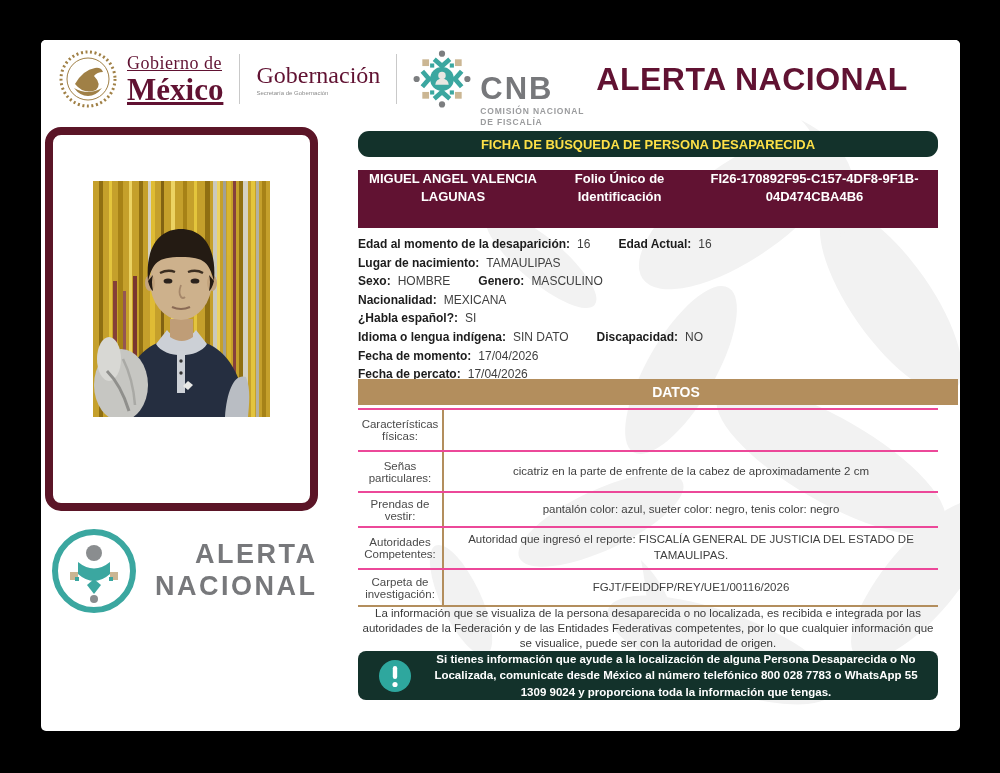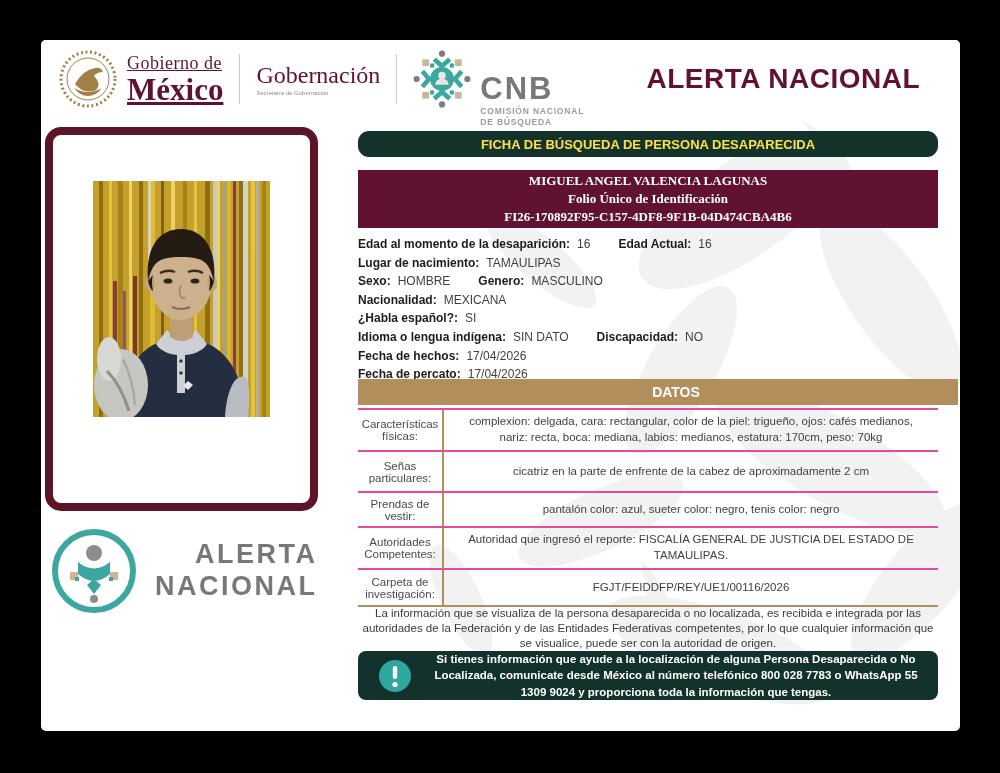--- a/index.html
+++ b/index.html
@@ -26,21 +26,21 @@
   .gobmx-bottom { font-size:31px; font-weight:bold; margin-top:2px; }
   .hdr-divider { width:1px; height:50px; background:#c9c9c9; margin:0 16px; }
   .segob { color:#611232; font-family:"Liberation Serif", serif; line-height:1; }
   .segob-name { font-size:24px; }
   .segob-sub { font-size:6px; color:#8c8c8c; margin-top:3px; font-family:"Liberation Sans", sans-serif; }
   .cnb { display:flex; align-items:center; gap:9px; }
   .cnb-text { line-height:1; }
   .cnb-acronym { font-size:31px; font-weight:bold; color:#77787b; letter-spacing:2px;margin-top:41px; }
   .cnb-org { font-size:8.5px; color:#9b9c9e; letter-spacing:0.8px; margin-top:3px; font-weight:bold; }
   .alert-title {
-    flex:1; text-align:right; color:#611232; font-size:28px; font-weight:800;
+    flex:1; text-align:center; color:#611232; font-size:32px; font-weight:800;
     letter-spacing:0.5px; padding-right:30px;
   }
 
   
   .photo-frame {
     position:absolute; left:4px; top:87px; width:257px; height:368px;
     border:8px solid #5b1527; border-radius:16px; background:#fff; z-index:2;
   }
   .photo { position:absolute; left:40px; top:46px; width:177px; height:236px; }
 
@@ -49,21 +49,21 @@
     color:#77787b; font-size:27px; font-weight:bold; letter-spacing:2.5px; line-height:1.18;text-align:right;
   }
   .ficha-banner {
     position:absolute; left:317px; top:91px; width:580px; height:26px;
     background:#13322b; color:#fde047; font-size:13px; font-weight:bold;
     display:flex; align-items:center; justify-content:center; z-index:2;border-radius:11px;
   }
   .name-banner {
     position:absolute; left:317px; top:130px; width:580px; height:58px;
     background:#611232; color:#fff; font-size:13px; font-weight:bold; text-align:center;
-    display:flex; flex-direction:column; justify-content:center; line-height:18px; z-index:2;font-family:Liberation Serif, serif;
+    display:flex; justify-content:center; line-height:18px; z-index:2;
   }
   .fields { position:absolute; left:317px; top:195px; width:580px; z-index:2; }
   .field-row { font-size:12px; line-height:18.6px; white-space:nowrap; }
   .flabel { font-weight:bold; color:#1c1c1c; }
   .fvalue { color:#3f3f3f; margin-left:7px; }
   .pair2 { margin-left:28px; }
 
   .datos-banner {
     position:absolute; left:317px; top:339px; width:564px; height:26px;
     background:#b38e5d; color:#fff; font-size:14px; font-weight:bold;
@@ -168,21 +168,21 @@
           <rect x="16.5" y="39" width="4" height="4"></rect>
           <rect x="35.5" y="39" width="4" height="4"></rect>
         </g>
         <circle cx="28" cy="28" r="11.5" fill="#3ba7a0"></circle>
         <circle cx="28" cy="24.5" r="3.6" fill="#e9e7e2"></circle>
         <path d="M21.5 33.5 a6.5 6 0 0 1 13 0 z" fill="#e9e7e2"></path>
       </svg>
       <div class="cnb-text">
         <div class="cnb-acronym">CNB</div>
         <div class="cnb-org">COMISIÓN NACIONAL</div>
-        <div class="cnb-org">DE BÚSQUEDA</div>
+        <div class="cnb-org">DE FISCALÍA</div>
       </div>
     </div>
 
     <div class="alert-title">ALERTA NACIONAL</div>
   </div>
 
   <div class="photo-frame">
     <svg class="photo" viewBox="0 0 177 236">
       <rect width="177" height="236" fill="#c5a02b"></rect>
       <g opacity="0.9">
@@ -291,36 +291,35 @@
     <div class="field-row">
       <span class="flabel">Nacionalidad:</span><span class="fvalue">MEXICANA</span>
     </div>
     <div class="field-row">
       <span class="flabel">¿Habla español?:</span><span class="fvalue">SI</span>
     </div>
     <div class="field-row">
       <span class="flabel">Idioma o lengua indígena:</span><span class="fvalue">SIN DATO</span><span class="flabel pair2">Discapacidad:</span><span class="fvalue">NO</span>
     </div>
     <div class="field-row">
-      <span class="flabel">Fecha de hechos:</span><span class="fvalue">17/04/2026</span>
+      <span class="flabel">Fecha de momento:</span><span class="fvalue">17/04/2026</span>
     </div>
     <div class="field-row">
       <span class="flabel">Fecha de percato:</span><span class="fvalue">17/04/2026</span>
     </div>
     <div class="field-row">
       <span class="flabel">Lugar de los hechos:</span><span class="fvalue">TAMAULIPAS REYNOSA</span>
     </div>
   </div>
 
   <div class="datos-banner">DATOS</div>
 
   <div class="datos-table">
     <div class="trow r1">
       <div class="tlabel">Características físicas:</div>
-      <div class="tvalue">complexion: delgada, cara: rectangular, color de la piel: trigueño, ojos: cafés medianos, nariz: recta, boca: mediana, labios: medianos, estatura: 170cm, peso: 70kg</div>
     </div>
     <div class="trow r2">
       <div class="tlabel">Señas particulares:</div>
       <div class="tvalue">cicatriz en la parte de enfrente de la cabez de aproximadamente 2 cm</div>
     </div>
     <div class="trow r3">
       <div class="tlabel">Prendas de vestir:</div>
       <div class="tvalue">pantalón color: azul, sueter color: negro, tenis color: negro</div>
     </div>
     <div class="trow r4">

